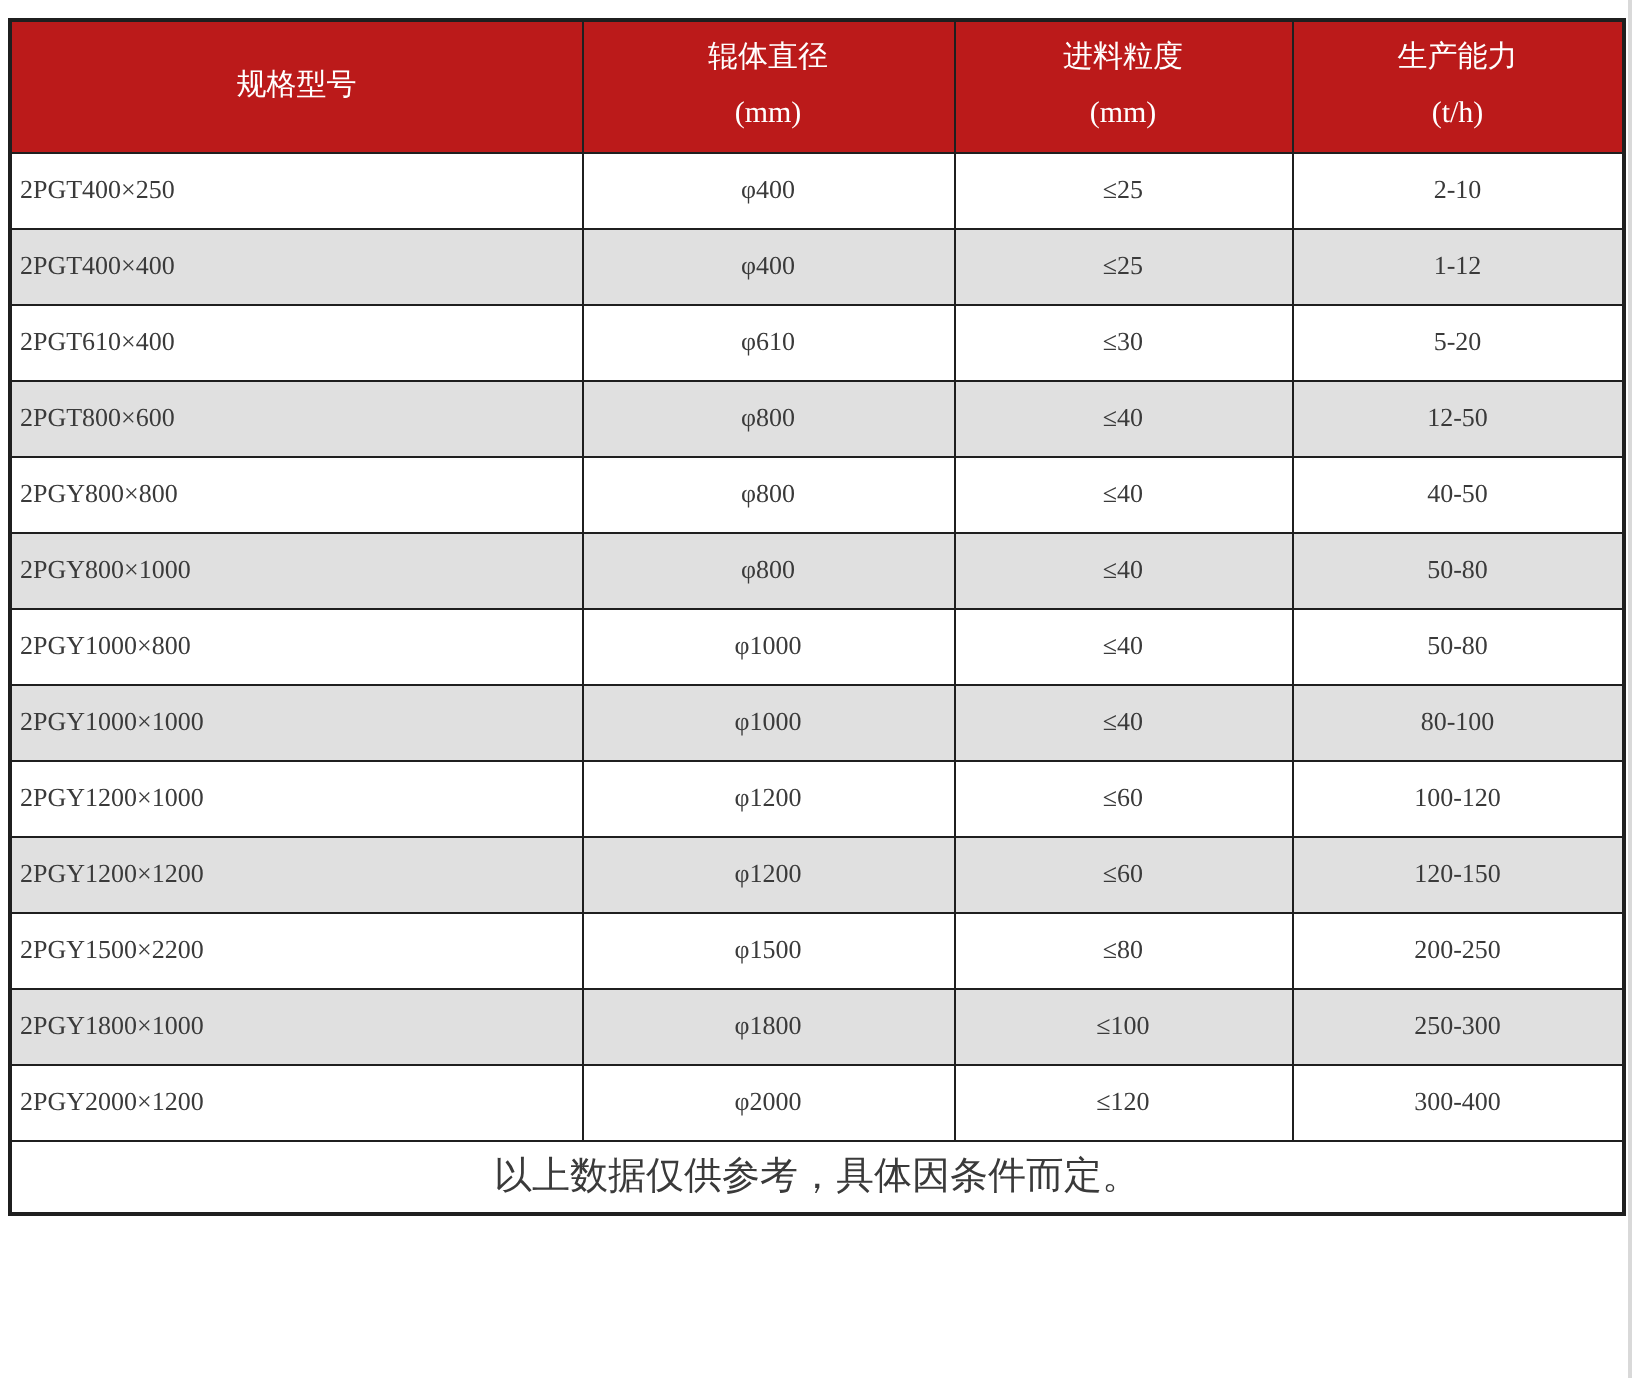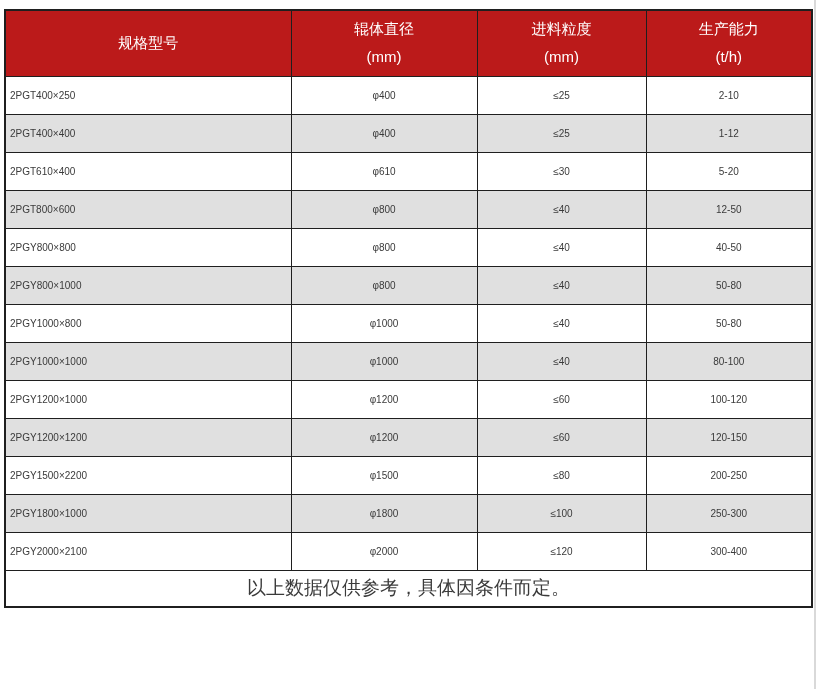--- a/index.html
+++ b/index.html
@@ -16,20 +16,21 @@
     padding: 0;
     background: var(--page-bg);
     font-family: "Liberation Sans", "DejaVu Sans", sans-serif;
   }
   .page {
     position: relative;
     width: 816px;
     height: 689px;
     background: var(--page-bg);
     overflow: hidden;
+    font-family: Liberation Serif, serif;
   }
   .screenshot-edge {
     position: absolute;
     right: 0;
     top: 0;
     width: 2px;
     height: 100%;
     background: #d9d9d9;
   }
   table.spec-table {
@@ -52,21 +53,21 @@
     text-align: center;
     vertical-align: middle;
     padding: 0;
     line-height: 1.5;
   }
   .h-sub {
     margin-top: 5px;
   }
   .spec-table tbody td {
     height: 38px;
-    font-size: 10px;
+    font-size: 13px;
     color: var(--text-color);
     text-align: center;
     vertical-align: middle;
     padding: 0;
     background: #ffffff;
     margin-left: 28px;
   }
   .spec-table tbody tr:nth-child(even) td {
     background: var(--row-alt-bg);
   }
@@ -181,21 +182,21 @@
         <td>≤80</td>
         <td>200-250</td>
       </tr>
       <tr>
         <td>2PGY1800×1000</td>
         <td>φ1800</td>
         <td>≤100</td>
         <td>250-300</td>
       </tr>
       <tr>
-        <td>2PGY2000×2100</td>
+        <td>2PGY2000×1200</td>
         <td>φ2000</td>
         <td>≤120</td>
         <td>300-400</td>
       </tr>
     </tbody>
     <tfoot>
       <tr>
         <td colspan="4">以上数据仅供参考，具体因条件而定。</td>
       </tr>
     </tfoot>

